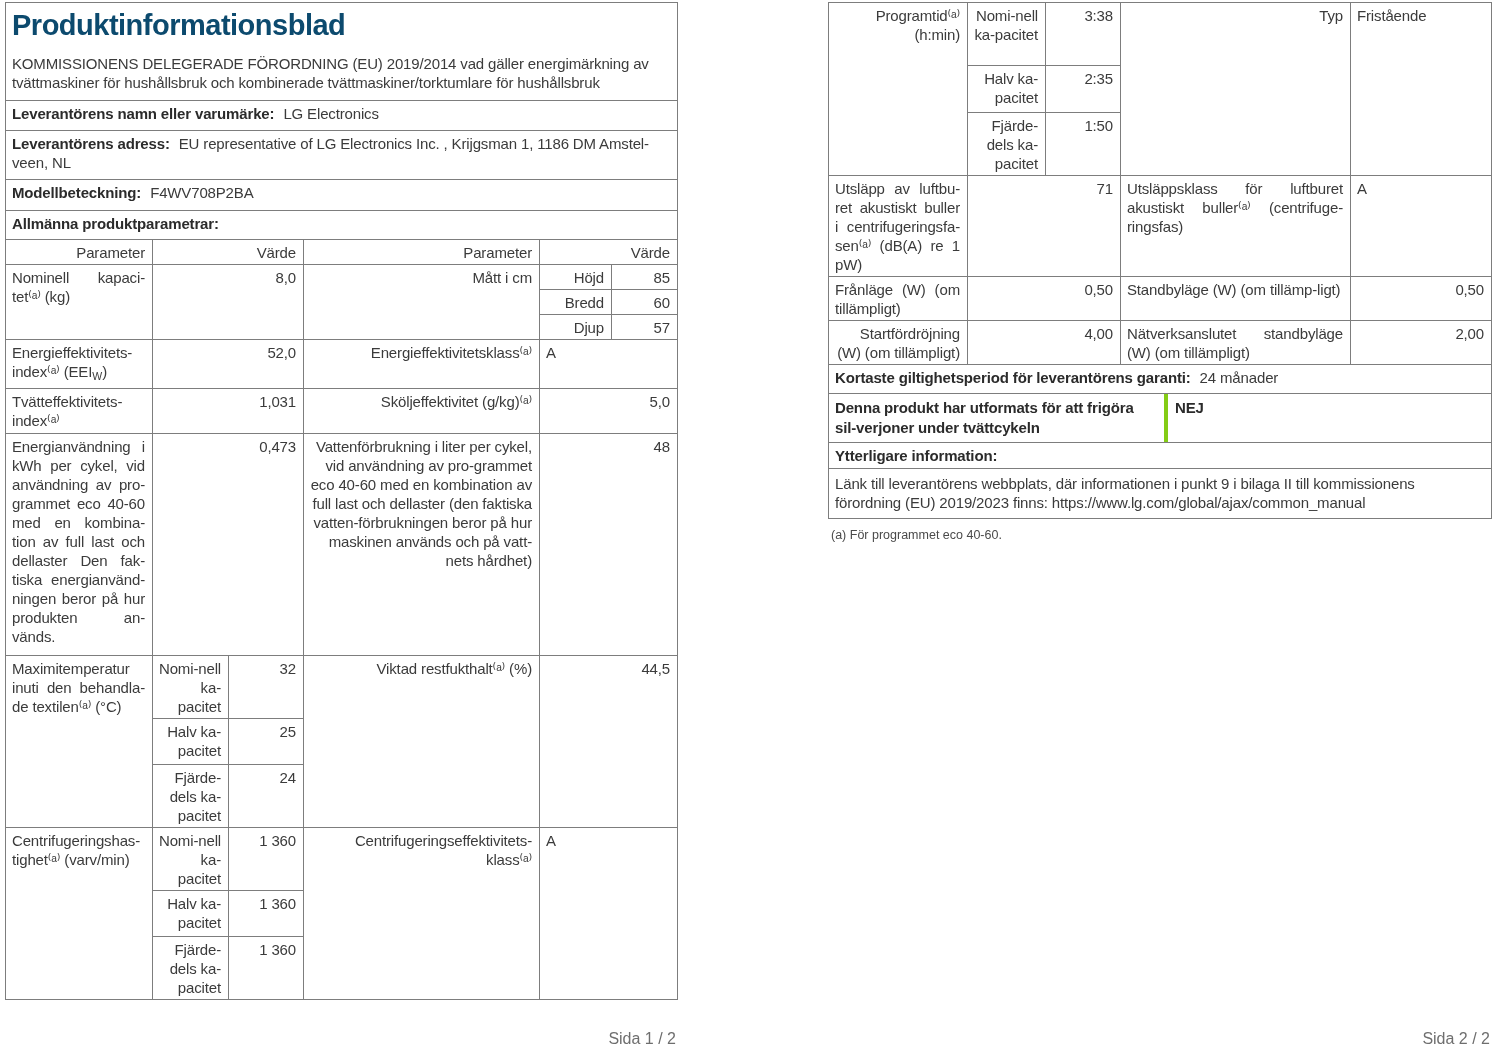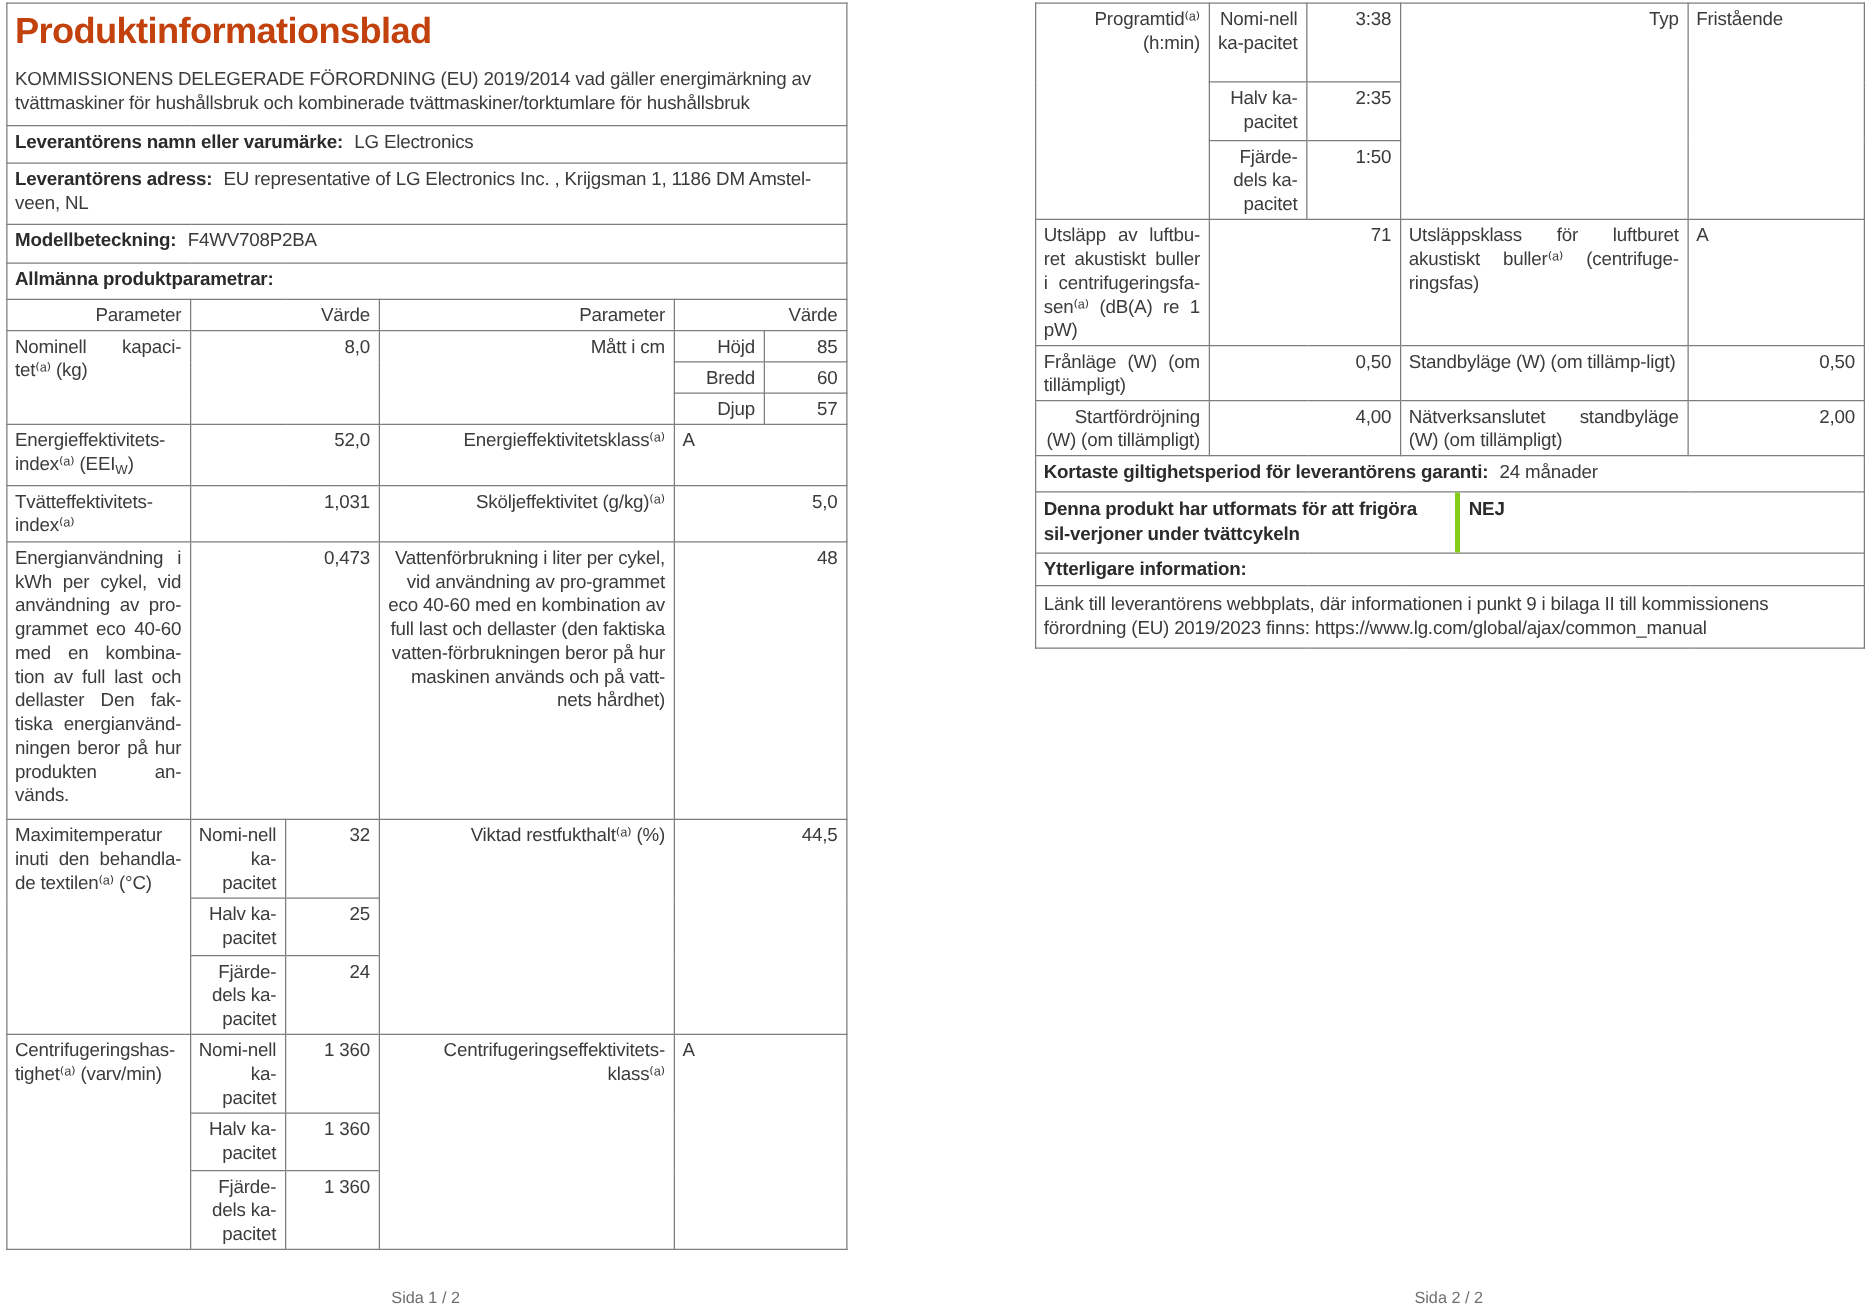--- a/index.html
+++ b/index.html
@@ -20,21 +20,21 @@
   }
   .lab { text-align: right; }
   .just { text-align: justify; margin-left: 24px; }
   .num { text-align: right; white-space: nowrap; padding-right: 8px; }
   .val { text-align: left; }
   .b { font-weight: bold; color: #2b2b2b; }
   .vgap { margin-left: 9px; }
 
   .head-cell { padding: 6px 10px 6px 9px; }
   h1.doc-title {
-    font-size: 29px; font-weight: bold; color: #c2410c;
+    font-size: 29px; font-weight: bold; color: #0c4a6e;
     letter-spacing: -0.5px; margin: 2px 0 12px 0; line-height: 34px;
   }
   .reg { line-height: 19px; }
 
   .field { padding: 5px 7px 6px 6px; line-height: 20px; }
 
   .thead td { padding-top: 3px; }
 
   .p0 { padding: 0 !important; }
   .silver-row { display: flex; min-height: 44px; }
@@ -42,22 +42,22 @@
   .silver-right { flex: 1; padding: 4px 7px; line-height: 20px; }
 
   .link-cell { line-height: 21px; padding-top: 5px !important; }
   .link { color: inherit; }
 
   .subw { font-size: 10.5px; vertical-align: -3px; letter-spacing: 0; }
 
   .footnote { margin-top: 9px; padding-left: 3px; font-size: 12.5px; color: #4a4a4a; letter-spacing: 0; }
 
   .pfooter {
-    position: absolute; top: 1030px; font-size: 13px; color: #6e6e6e;
-    text-align: center; letter-spacing: 0;
+    position: absolute; top: 1030px; font-size: 16px; color: #6e6e6e;
+    text-align: right; letter-spacing: 0;
   }
   .pf1 { left: 5px; width: 671px; }
   .pf2 { left: 828px; width: 662px; }
 </style>
 </head>
 <body>
 
 <div class="page page1">
   <table class="sheet">
     <colgroup>
@@ -250,16 +250,17 @@
     </tr>
 
     <tr style="height:50px">
       <td colspan="5" class="link-cell">
         <span>Länk till leverantörens webbplats, där informationen i punkt 9 i bilaga II till kommissionens förordning (EU) 2019/2023 finns: </span> <span class="link">https://www.lg.com/global/ajax/common_manual</span>
       </td>
     </tr>
   </tbody>
     </table>
 
+  <div class="footnote">(a) För programmet eco 40-60.</div>
 </div>
 
 <div class="pfooter pf1">Sida 1 / 2</div>
 <div class="pfooter pf2">Sida 2 / 2</div>
 
 </body></html>

